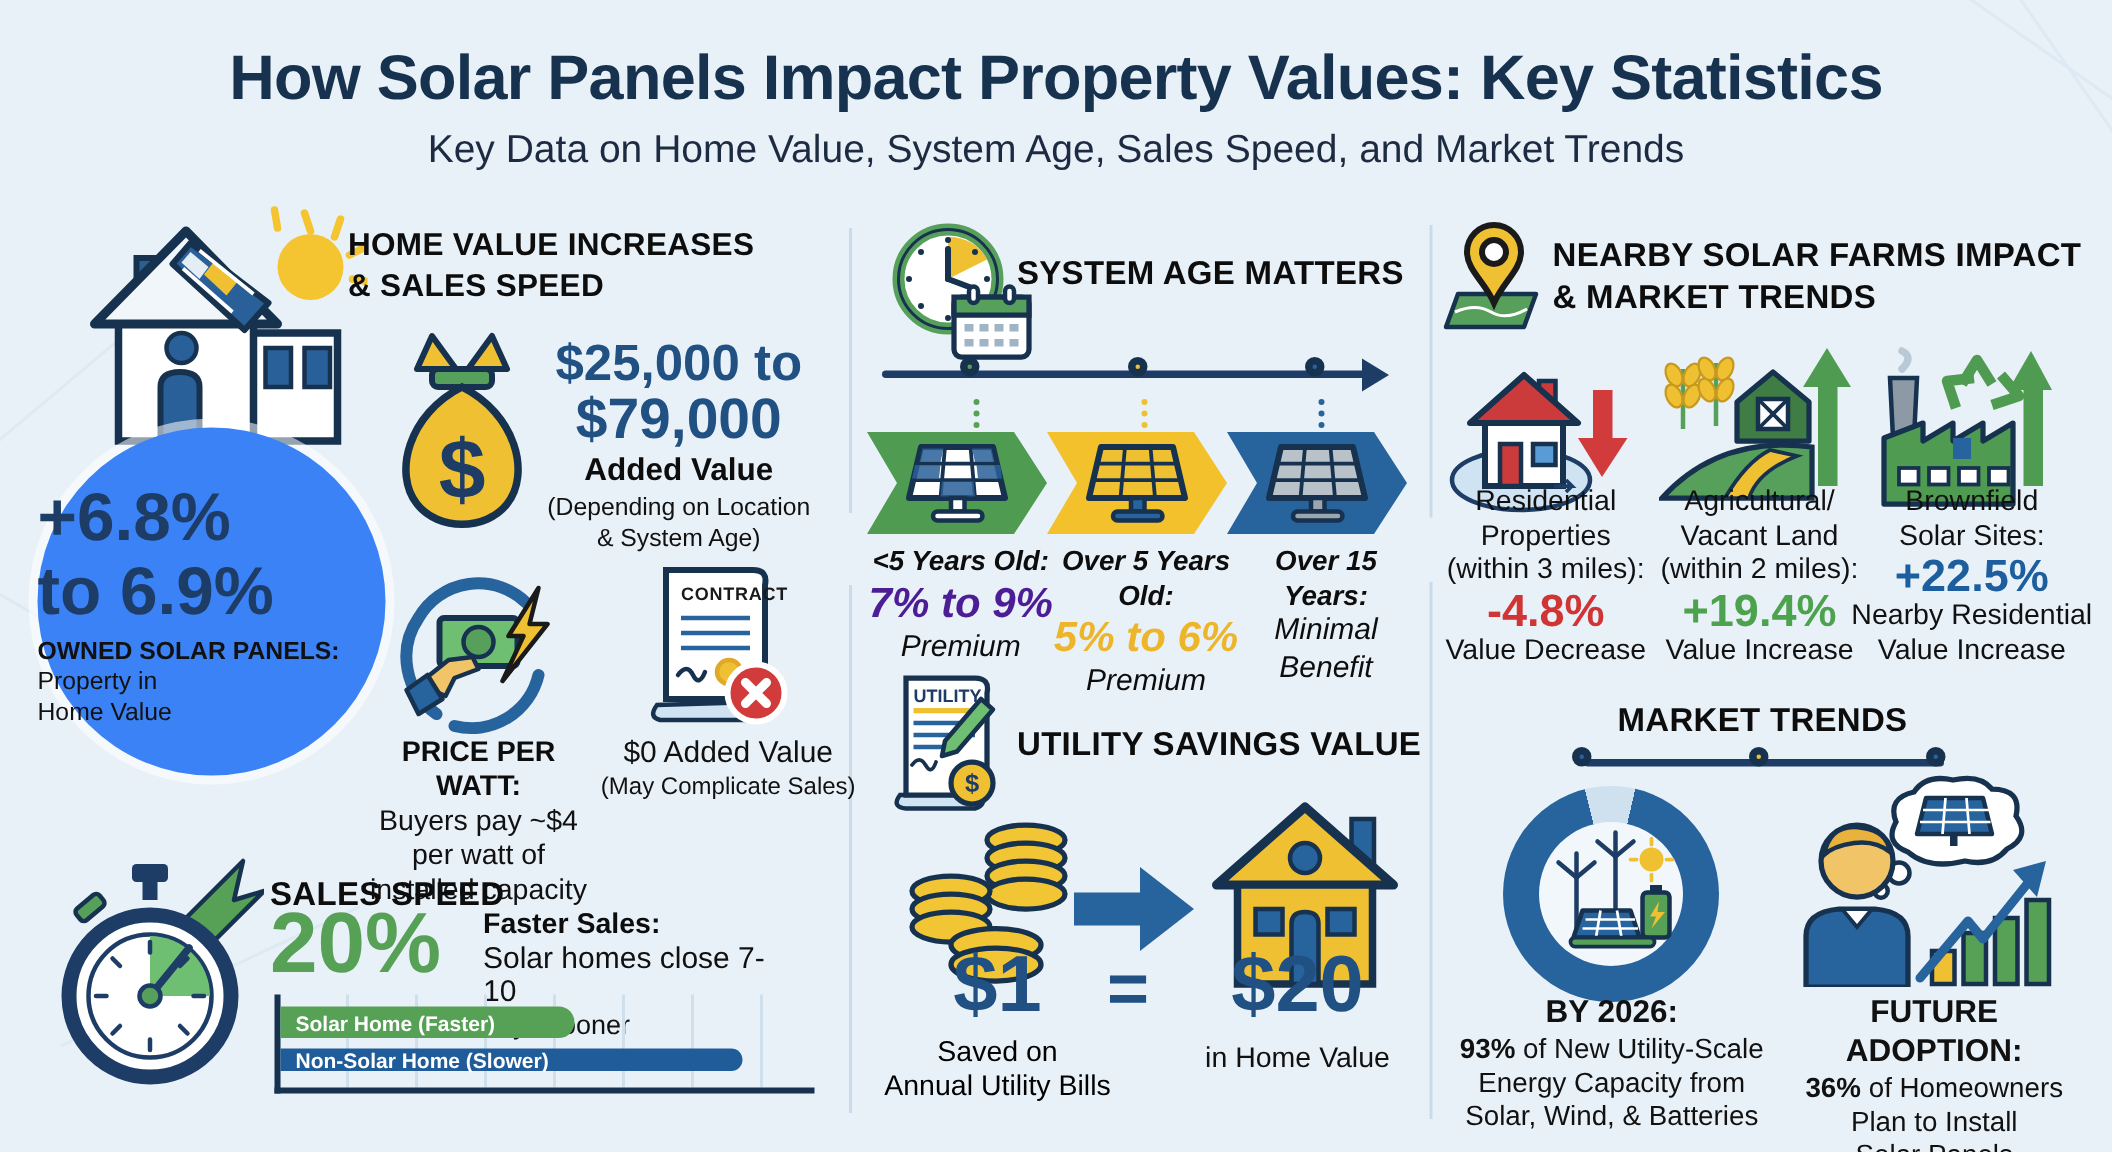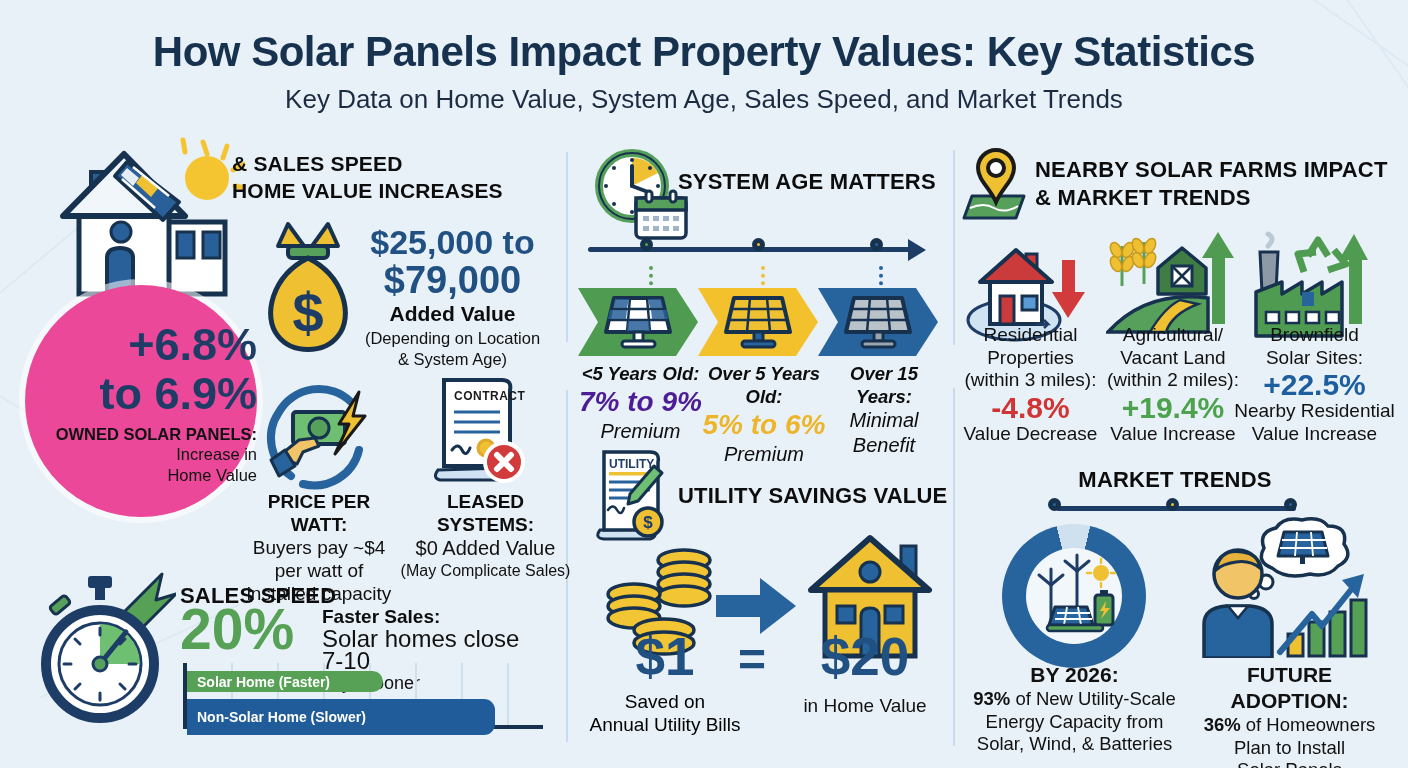--- a/index.html
+++ b/index.html
@@ -9,32 +9,32 @@
   .abs { position:absolute; }
   .c { text-align:center; }
   .deco { position:absolute; background:#dde9f3; }
   .h-title { font-size:42px; font-weight:700; color:#16324f; letter-spacing:-0.5px; }
   .h-sub { font-size:26px; font-weight:500; color:#1c2b41; }
   .sec-h { font-size:21px; font-weight:700; color:#0d0d0d; line-height:27px; letter-spacing:0.2px; }
   .sec-h2 { font-size:22px; font-weight:700; color:#0d0d0d; line-height:28px; letter-spacing:0.2px; }
   .divider { position:absolute; width:2px; background:#c9dbea; }
   .bignum { color:#215083; font-weight:700; }
   .circle-hero { position:absolute; left:25px; top:285px; width:232px; height:232px; border-radius:50%;
-                 background:#ec4899; box-shadow:0 0 0 6px rgba(255,255,255,0.55); text-align:right; }
+                 background:#3b82f6; box-shadow:0 0 0 6px rgba(255,255,255,0.55); text-align:left; }
   .circle-hero .p1 { font-size:45px; font-weight:700; color:#1d3c66; margin-top:36px; line-height:48px; }
   .circle-hero .p2 { font-size:45px; font-weight:700; color:#1d3c66; line-height:50px; }
   .circle-hero .cap1 { font-size:16.5px; font-weight:700; color:#111; margin-top:6px; }
   .circle-hero .cap { font-size:16.5px; color:#111; line-height:21px; }
   .bar-chart { position:absolute; left:183px; top:663px; width:360px; height:66px;
                border-left:4px solid #16324f; border-bottom:4px solid #16324f;
                background:repeating-linear-gradient(90deg, transparent 0 44px, #cfdfec 44px 46px); }
   .bar { position:absolute; color:#fff; font-weight:700; font-size:14px; padding-left:10px;
          border-radius:0 11px 11px 0; display:flex; align-items:center; }
   .bar1 { left:0; top:8px; width:196px; height:21px; background:#56a156; }
-  .bar2 { left:0; top:36px; width:308px; height:36px; background:#1f5c99; }
+  .bar2 { left:0; top:36px; width:308px; height:15px; background:#1f5c99; }
   .tl-line { position:absolute; height:5px; background:#1d3c66; border-radius:3px; }
   .tl-arrow { position:absolute; width:0; height:0; border-top:11px solid transparent; border-bottom:11px solid transparent; border-left:18px solid #1d3c66; }
   .tl-dot { position:absolute; width:13px; height:13px; border:5px solid #16324f; border-radius:50%; }
   .tl-dash { position:absolute; width:0; border-left:4px dotted; }
   .stage-lbl { position:absolute; top:362px; width:125px; text-align:center;font-style:italic; }
   .stage-lbl .age { font-size:18.5px; font-weight:700; color:#0d0d0d; line-height:23px; }
   .stage-lbl .val-green { font-size:28px; font-weight:700; color:#4c1d95; line-height:34px; }
   .stage-lbl .val-yellow { font-size:28px; font-weight:700; color:#ecb52a; line-height:34px; }
   .stage-lbl .val-plain { font-size:20px; color:#0d0d0d; line-height:25px; }
   .stage-lbl .note { font-size:20px; color:#0d0d0d; line-height:25px; }
@@ -92,27 +92,27 @@
           <line x1="67" y1="49" x2="100" y2="78"></line>
       </g>
       <circle cx="66" cy="102" r="10" fill="#2a6099" stroke="#16324f" stroke-width="3"></circle>
       <path d="M52,164 L52,128 Q52,118 65,118 Q78,118 78,128 L78,164 Z" fill="#2a6099" stroke="#16324f" stroke-width="4"></path>
     </svg>
 
     <div class="circle-hero">
       <div class="p1">+6.8%</div>
       <div class="p2">to 6.9%</div>
       <div class="cap1">OWNED SOLAR PANELS:</div>
-      <div class="cap">Increase in</div>
+      <div class="cap">Property in</div>
       <div class="cap">Home Value</div>
     </div>
 
     <div class="abs sec-h" style="left:232px; top:150px;">
+      <div>HOME VALUE INCREASES</div>
       <div>&amp; SALES SPEED</div>
-      <div>HOME VALUE INCREASES</div>
     </div>
 
     <svg class="abs" style="left:258px; top:220px;" width="100" height="140" viewBox="0 0 100 140">
       <polygon points="30,4 46,26 20,26" fill="#f0c033" stroke="#16324f" stroke-width="4" stroke-linejoin="round"></polygon>
       <polygon points="70,4 80,26 54,26" fill="#f0c033" stroke="#16324f" stroke-width="4" stroke-linejoin="round"></polygon>
       <rect x="30" y="26" width="40" height="12" rx="4" fill="#57a05c" stroke="#16324f" stroke-width="4"></rect>
       <path d="M50,38 C14,56 4,96 20,116 C34,134 66,134 80,116 C96,96 86,56 50,38 Z" fill="#f0c033" stroke="#16324f" stroke-width="5"></path>
       <text x="50" y="112" text-anchor="middle" font-size="56" font-weight="bold" fill="#1d3c66" font-family="Liberation Sans, sans-serif">$</text>
     </svg>
 
@@ -153,21 +153,20 @@
     </svg>
 
     <div class="abs c" style="left:240px; top:490px; width:158px;">
       <div style="font-size:19px; font-weight:700; color:#0d0d0d; line-height:23px;">PRICE PER WATT:</div>
       <div style="font-size:19px; color:#111; line-height:23px;">Buyers pay ~$4</div>
       <div style="font-size:19px; color:#111; line-height:23px;">per watt of</div>
       <div style="font-size:19px; color:#111; line-height:23px;">installed capacity</div>
     </div>
 
     <div class="abs c" style="left:398px; top:490px; width:175px;">
-      <div style="font-size:19px; font-weight:700; color:#0d0d0d; line-height:23px;">LEASED SYSTEMS:</div>
       <div style="font-size:20px; color:#111; line-height:25px;">$0 Added Value</div>
       <div style="font-size:16px; color:#111; line-height:20px;">(May Complicate Sales)</div>
     </div>
 
     <div class="abs sec-h" style="left:180px; top:582px; font-size:22px;">SALES SPEED</div>
 
     <svg class="abs" style="left:36px; top:566px;" width="140" height="172" viewBox="0 0 140 172">
       <polygon points="80,48 118,10 112,36 132,30 94,68" fill="#56a156" stroke="#16324f" stroke-width="3" stroke-linejoin="round" transform="translate(8,-2)"></polygon>
       <rect x="52" y="10" width="24" height="12" rx="3" fill="#1d3c66"></rect>
       <rect x="59" y="22" width="10" height="12" fill="#1d3c66"></rect>
@@ -186,21 +185,21 @@
           <line x1="84" y1="78" x2="89" y2="73"></line>
       </g>
       <line x1="64" y1="98" x2="90" y2="66" stroke="#1d3c66" stroke-width="5" stroke-linecap="round"></line>
       <circle cx="64" cy="98" r="7" fill="#57a05c" stroke="#1d3c66" stroke-width="3"></circle>
     </svg>
 
     <div class="abs" style="left:180px; top:596px; font-size:57px; font-weight:700; color:#56a156;">20%</div>
 
     <div class="abs" style="left:322px; top:606px; width:200px;">
       <div style="font-size:19px; font-weight:700; color:#0d0d0d; line-height:22px;">Faster Sales:</div>
-      <div style="font-size:24px; color:#111; line-height:22px;">Solar homes close 7-10</div>
+      <div style="font-size:20px; color:#111; line-height:22px;">Solar homes close 7-10</div>
       <div style="font-size:18px; color:#111; line-height:22px;">days sooner</div>
     </div>
 
     <div class="bar-chart">
       <div class="bar bar1">
           <span>Solar Home (Faster)</span>
         </div>
       <div class="bar bar2">
           <span>Non-Solar Home (Slower)</span>
         </div>

